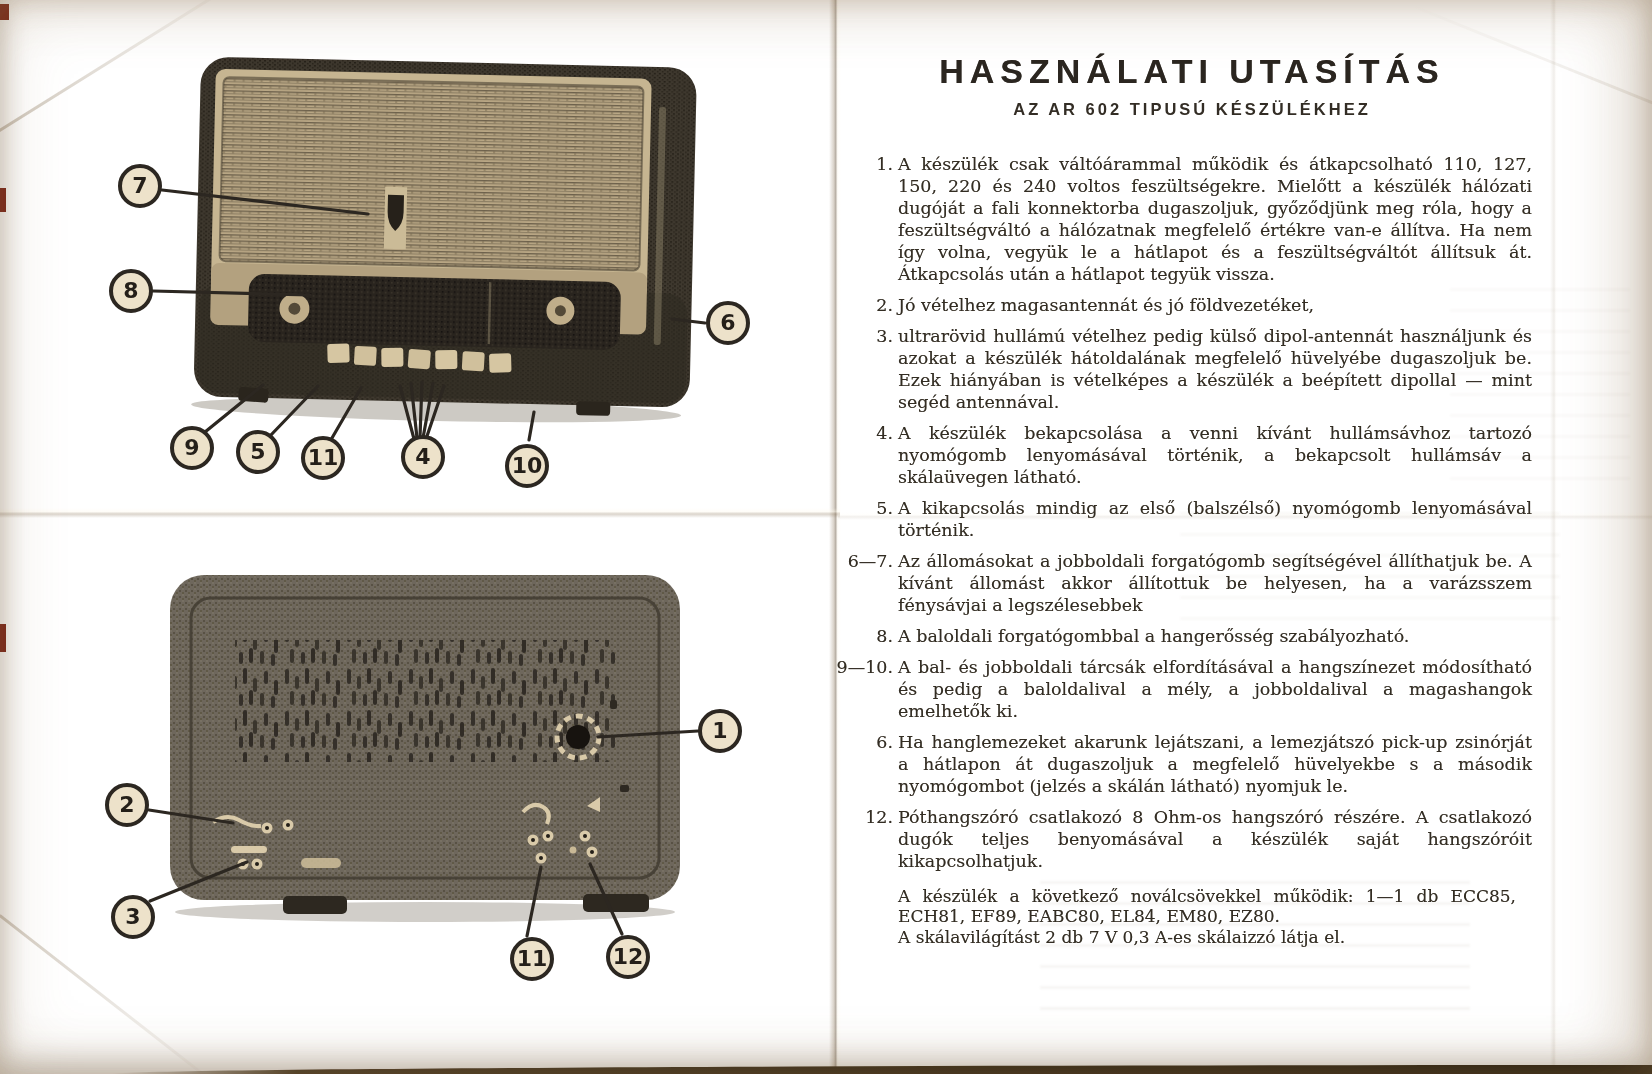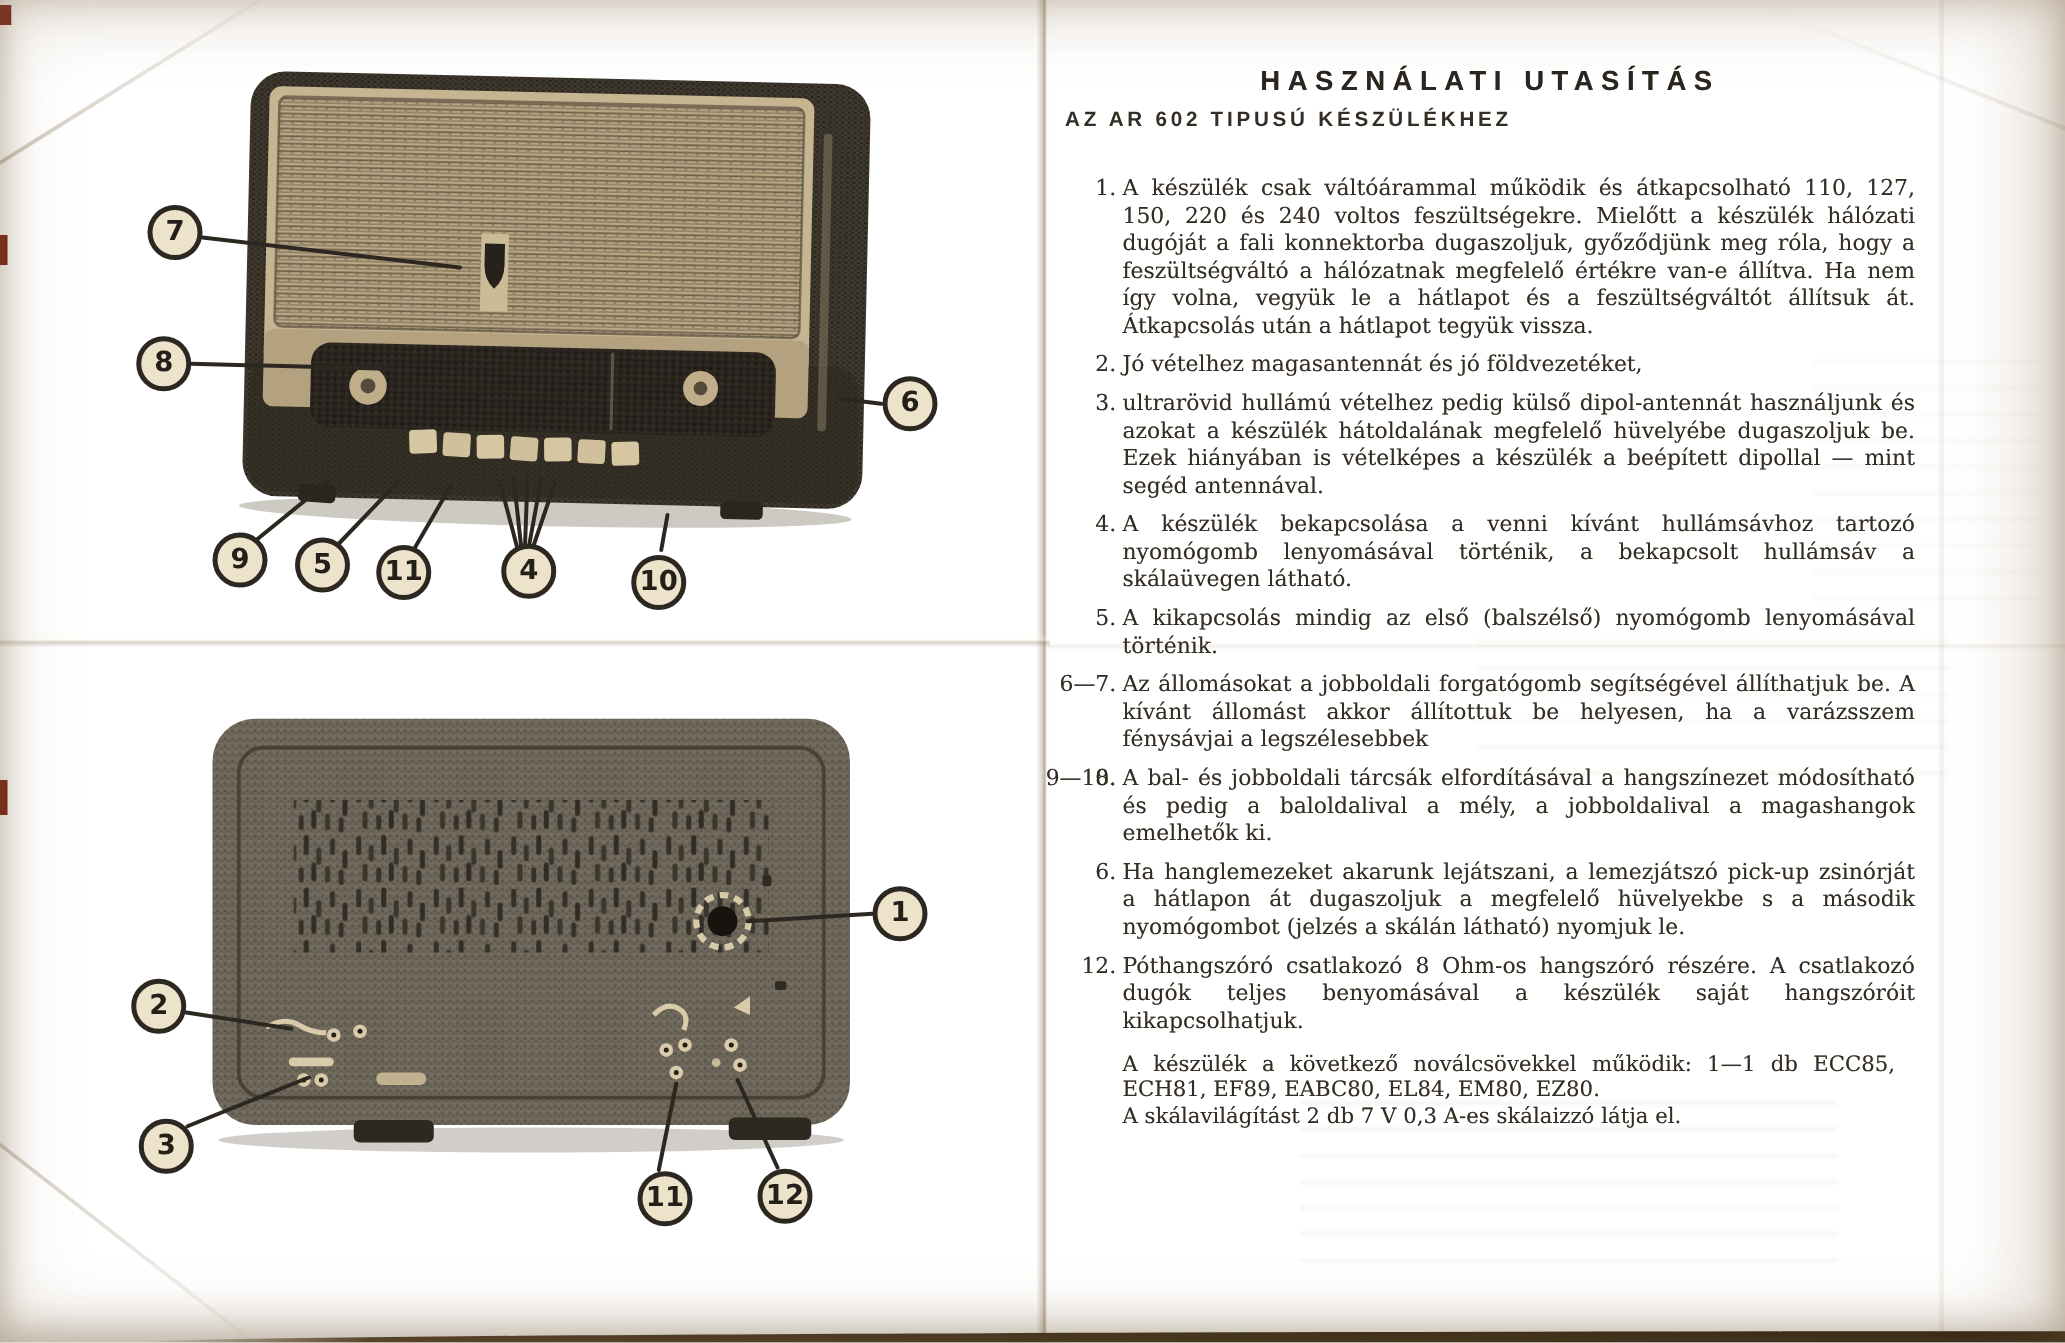--- a/index.html
+++ b/index.html
@@ -55,26 +55,26 @@
     position:absolute;width:44px;height:44px;border-radius:50%;
     border:4.5px solid #2c2721;background:rgba(236,224,198,.92);
     box-sizing:border-box;display:flex;align-items:center;justify-content:center;
     font-family:"DejaVu Sans","Liberation Sans",sans-serif;font-weight:bold;
     font-size:22px;color:#241f19;line-height:1;
   }
   
   .text-col{position:absolute;left:852px;top:52px;width:680px;color:#332d23;}
   .doc-title{
     font-family:"Liberation Sans","DejaVu Sans",sans-serif;font-weight:bold;
-    font-size:22px;letter-spacing:6px;text-align:center;margin:0;color:#2b2620;
+    font-size:34px;letter-spacing:6px;text-align:center;margin:0;color:#2b2620;
     text-shadow:0 0 .5px rgba(43,38,32,.6);
   }
   .doc-subtitle{
     font-family:"Liberation Sans","DejaVu Sans",sans-serif;font-weight:bold;
-    font-size:16.5px;letter-spacing:3px;margin:9px 0 0 0;color:#332d25;
+    font-size:16.5px;letter-spacing:3px;text-align:center;margin:9px 0 0 0;color:#332d25;
   }
   .items{margin-top:34px;}
   .item{position:relative;padding-left:46px;text-align:justify;
     font-size:17.5px;line-height:22px;margin-bottom:9px;
     text-shadow:0 0 .5px rgba(50,44,34,.45);}
   .item .num{position:absolute;top:0;right:calc(100% - 41px);white-space:nowrap;}
   .closing{padding-left:46px;text-align:justify;font-size:17px;line-height:19.5px;
     margin:15px 16px 0 0;text-shadow:0 0 .5px rgba(50,44,34,.45);}
   .closing + .closing{margin-top:2px;}
 </style>
@@ -278,20 +278,21 @@
       <div class="item">
         <span class="num">5.</span>
         <span class="txt">A kikapcsolás mindig az első (balszélső) nyomógomb lenyomásával történik.</span>
       </div>
       <div class="item">
         <span class="num">6—7.</span>
         <span class="txt">Az állomásokat a jobboldali forgatógomb segítségével állíthatjuk be. A kívánt állomást akkor állítottuk be helyesen, ha a varázsszem fénysávjai a legszélesebbek</span>
       </div>
       <div class="item">
         <span class="num">8.</span>
+        <span class="txt">A baloldali forgatógombbal a hangerősség szabályozható.</span>
       </div>
       <div class="item">
         <span class="num">9—10.</span>
         <span class="txt">A bal- és jobboldali tárcsák elfordításával a hangszínezet módosítható és pedig a baloldalival a mély, a jobboldalival a magashangok emelhetők ki.</span>
       </div>
       <div class="item">
         <span class="num">6.</span>
         <span class="txt">Ha hanglemezeket akarunk lejátszani, a lemezjátszó pick-up zsinórját a hátlapon át dugaszoljuk a megfelelő hüvelyekbe s a második nyomógombot (jelzés a skálán látható) nyomjuk le.</span>
       </div>
       <div class="item">

